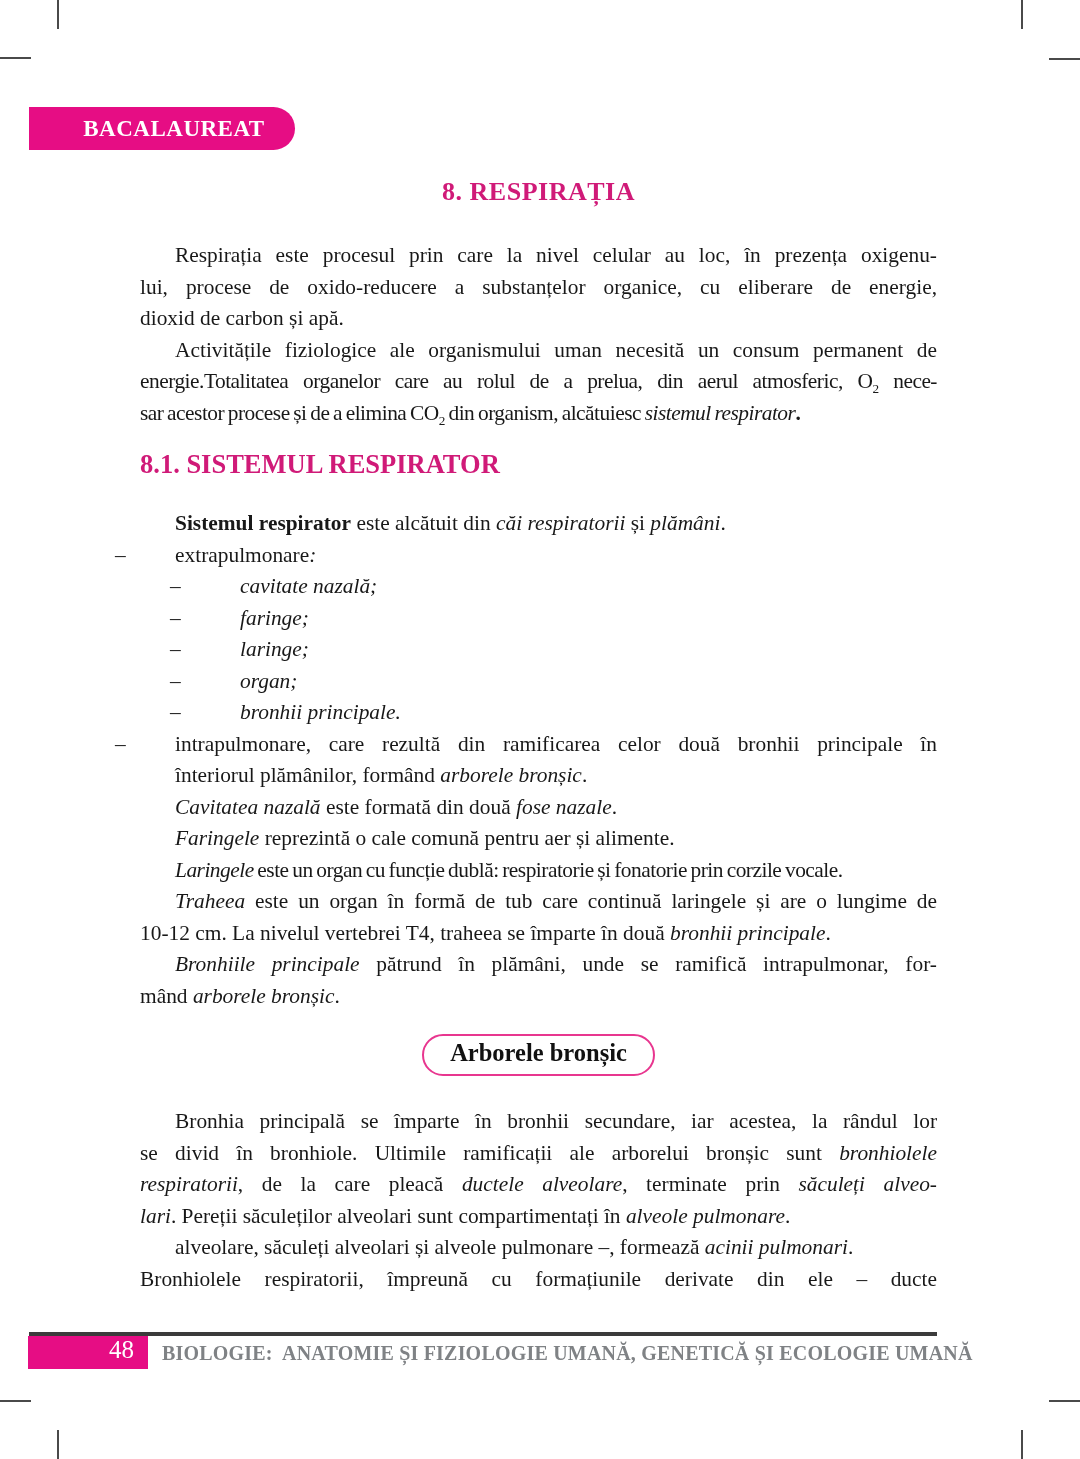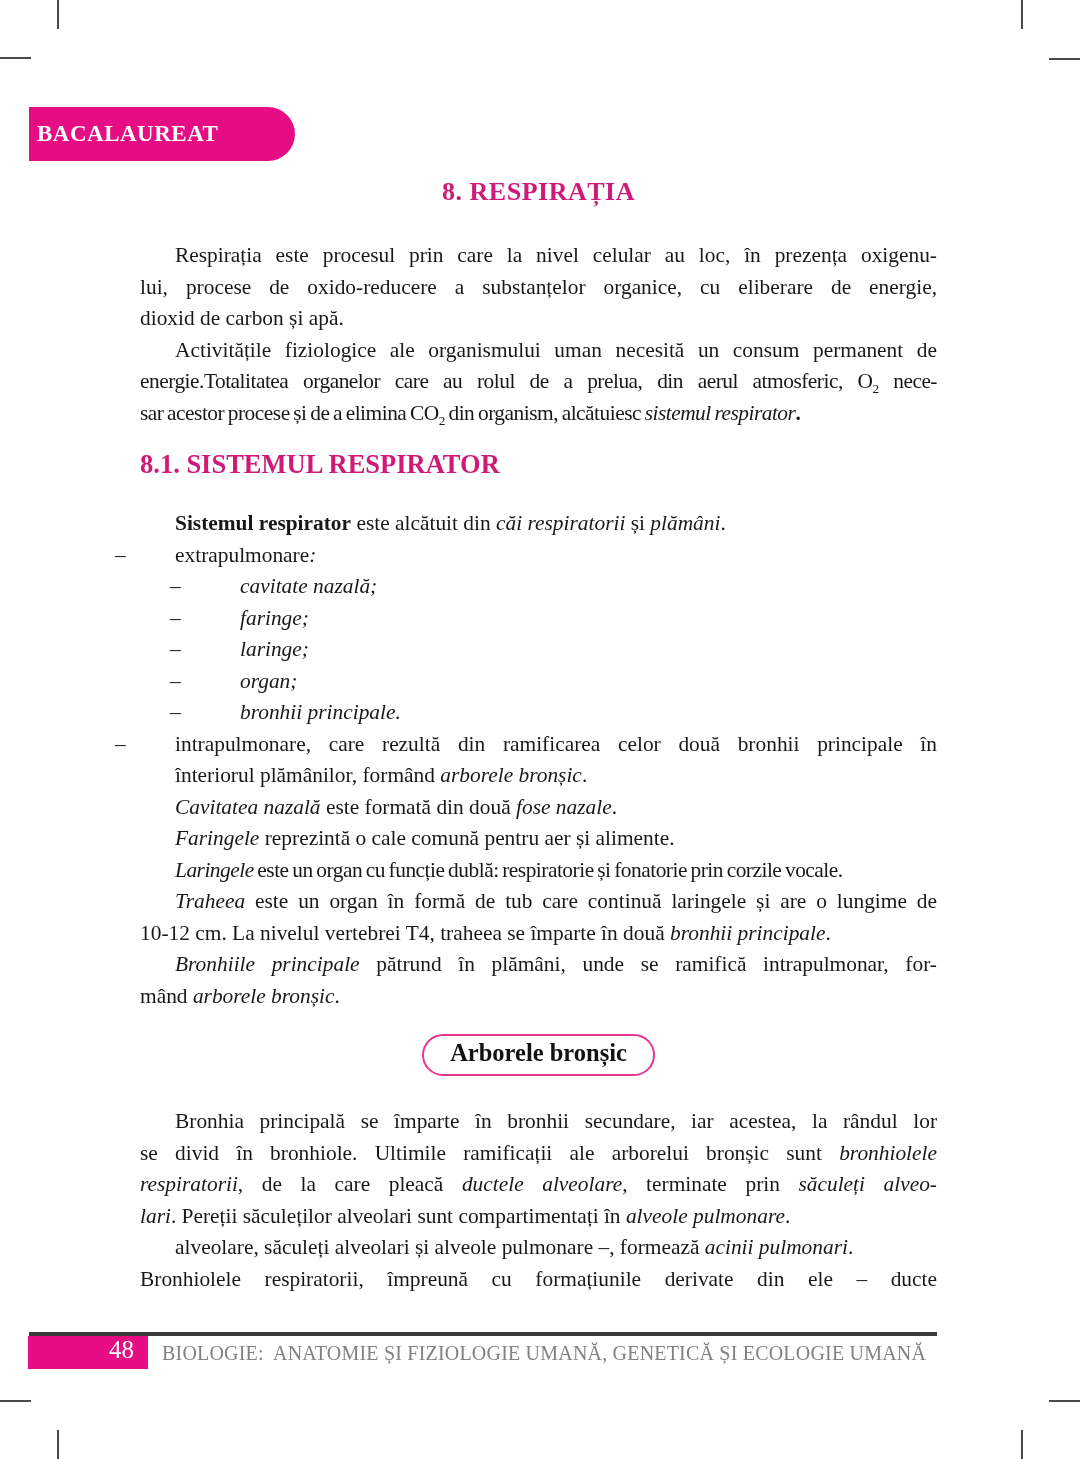--- a/index.html
+++ b/index.html
@@ -15,23 +15,23 @@
   .page{
     position:relative;width:1080px;height:1459px;background:#ffffff;overflow:hidden;
     font-family:"Liberation Serif","DejaVu Serif",serif;color:var(--text-black);
   }
   
   .crop{position:absolute;background:var(--crop-gray);}
   .crop.v{width:2px;height:29px;}
   .crop.h{width:31px;height:2px;}
   
   .badge{
-    position:absolute;left:29px;top:107px;width:266px;height:54px;
+    position:absolute;left:29px;top:107px;width:266px;height:43px;
     background:var(--accent-pink);border-radius:0 31px 31px 0;
-    display:flex;align-items:center;justify-content:flex-start;padding-left:8px;box-sizing:border-box;
+    display:flex;align-items:center;justify-content:center;padding-left:24px;box-sizing:border-box;
   }
   .badge span{color:#ffffff;font-weight:bold;font-size:23px;letter-spacing:0.5px;}
   
   .textcol{position:absolute;left:140px;top:170px;width:797px;}
   h1.title{
     margin:0 0 26px 0;text-align:center;color:var(--heading-pink);
     font-size:26px;line-height:44px;font-weight:bold;letter-spacing:0.5px;
   }
   h2.sect{
     margin:18px 0 27px 0;color:var(--heading-pink);
@@ -60,21 +60,21 @@
   }
   
   .footer-rule{position:absolute;left:29px;top:1332px;width:908px;height:4px;background:var(--rule-dark);}
   .footer-pagebox{
     position:absolute;left:28px;top:1336px;width:120px;height:33px;background:var(--accent-pink);
     display:flex;justify-content:flex-end;box-sizing:border-box;padding-right:14px;
   }
   .footer-pagebox span{color:#ffffff;font-size:25px;font-weight:normal;}
   .footer-title{
     position:absolute;left:162px;top:1336px;height:33px;line-height:34px;
-    color:var(--footer-text-gray);font-weight:normal;font-size:20px;white-space:pre;letter-spacing:0.2px;
+    color:var(--footer-text-gray);font-weight:bold;font-size:20px;white-space:pre;letter-spacing:0.2px;
   }
 </style>
 </head>
 <body>
 
 <div class="page">
 
   <div class="crop v" style="left:57px;top:0;"></div>
   <div class="crop h" style="left:0;top:57px;"></div>
   <div class="crop v" style="left:1021px;top:0;"></div>

